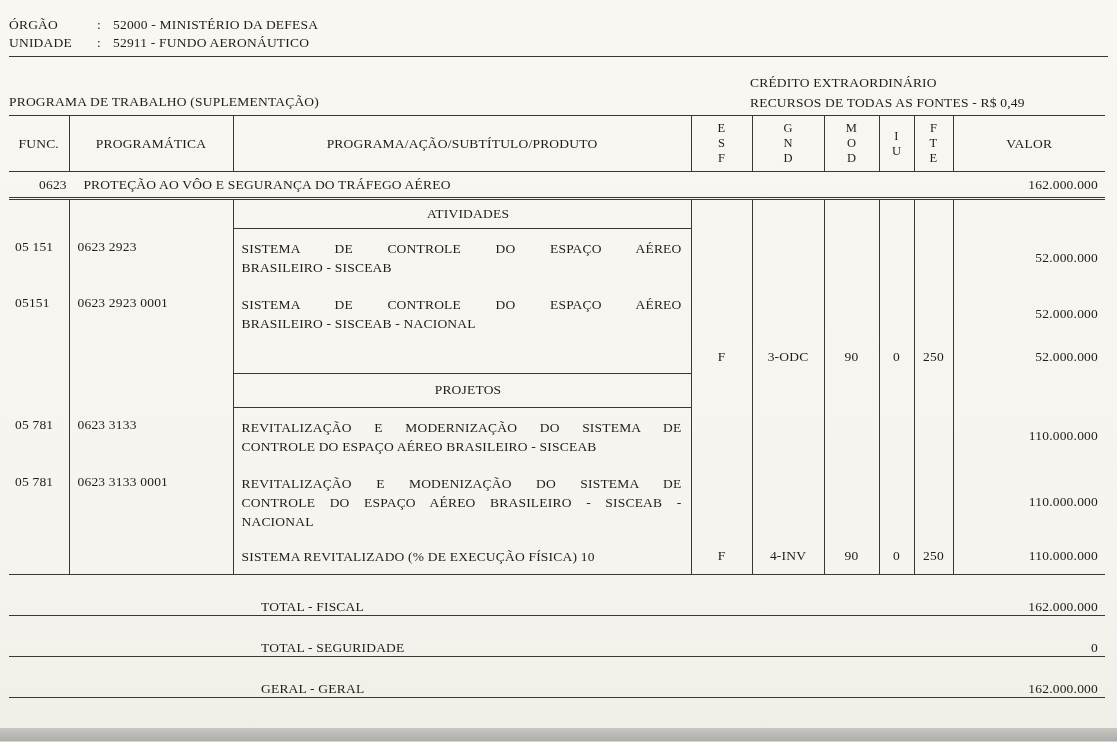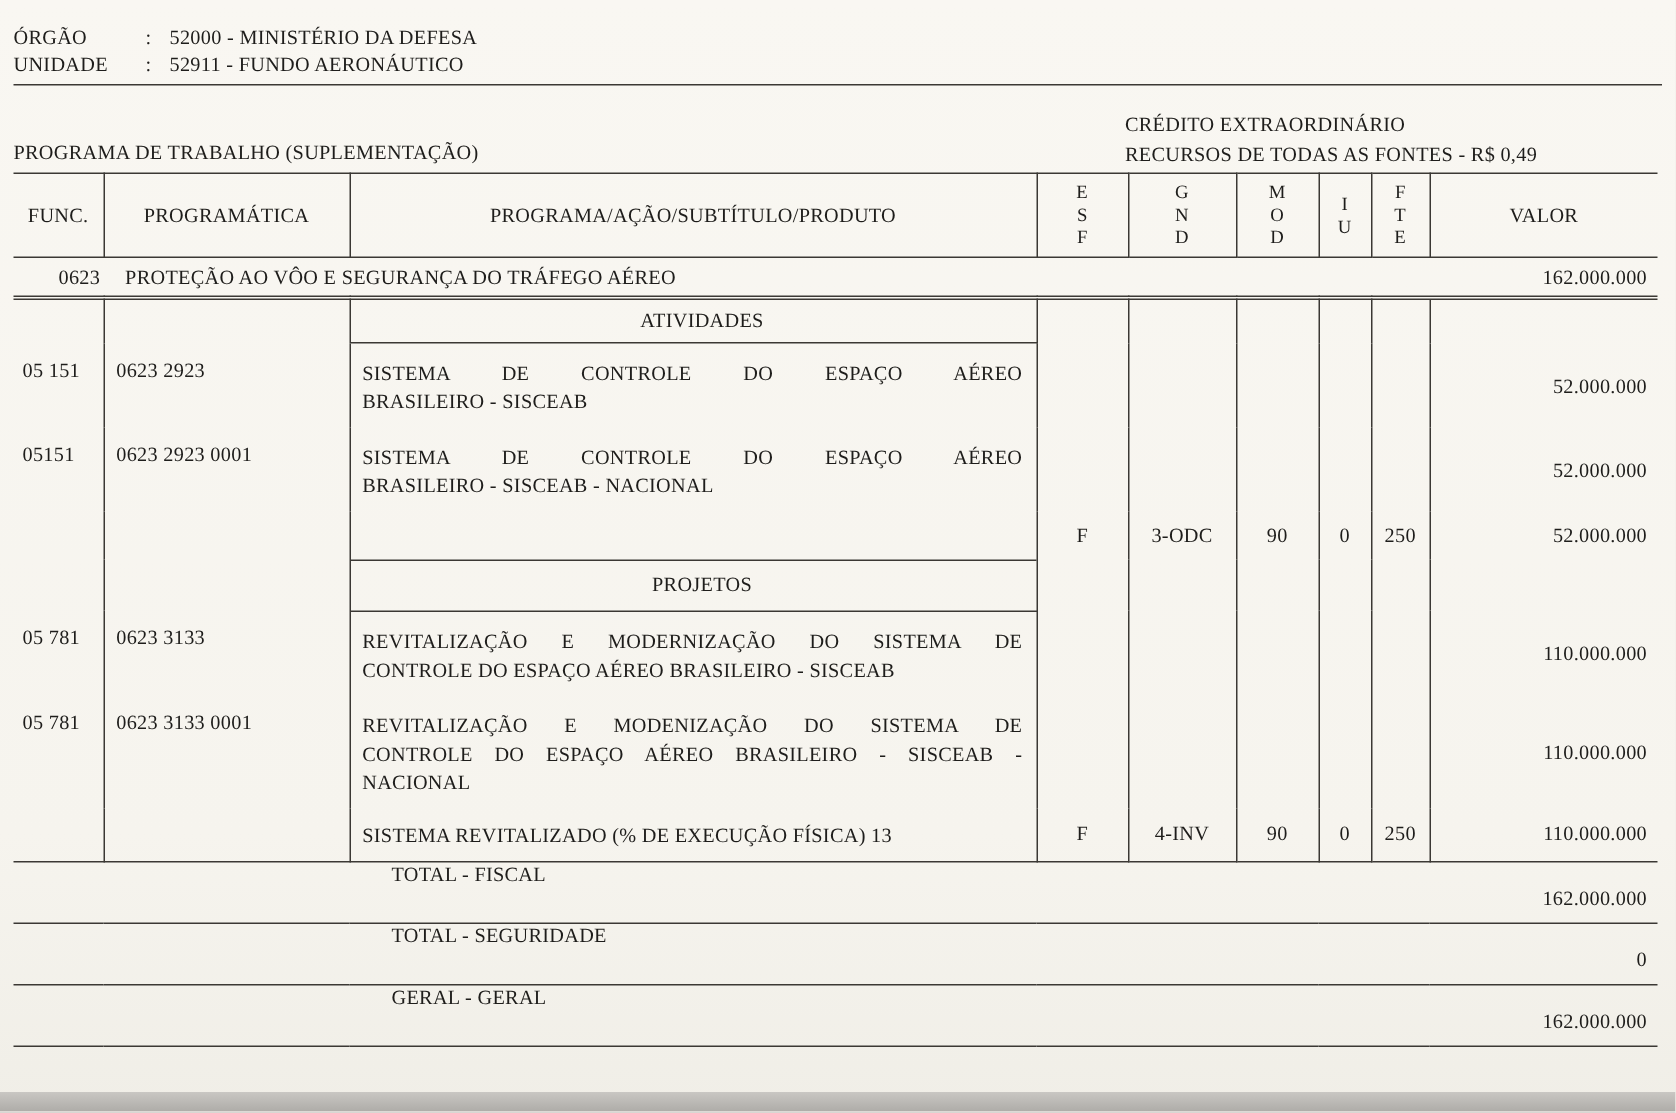--- a/index.html
+++ b/index.html
@@ -50,21 +50,21 @@
   td.func{padding-left:6px;}
   td.pcode{padding-left:8px;}
   td.ptext{padding-left:8px;padding-right:9px;line-height:19px;}
   .jline{text-align:justify;text-align-last:justify;}
   td.vmid{vertical-align:middle;padding-top:0;padding-bottom:0;}
   tr.codes td{height:32px;vertical-align:middle;}
   td.c{text-align:center;}
   tr.product td{height:36px;vertical-align:middle;border-bottom:1.5px solid var(--line);}
   tr.product td.ptext{padding-top:0;padding-bottom:0;}
   tr.total td{border-bottom:1.5px solid var(--line);}
-  .trow{display:flex;align-items:flex-start;height:40px;padding-left:252px;padding-right:7px;flex-direction:column;}
+  .trow{display:flex;align-items:flex-end;height:40px;padding-left:252px;padding-right:7px;}
   .tvalue{margin-left:auto;}
   .scan-bottom{position:absolute;left:0;right:0;bottom:0;height:13px;
     background:linear-gradient(180deg,#c9c7c3,var(--edge));}
 </style>
 </head>
 <body>
 
 <div class="page">
   <div class="inner">
 
@@ -236,21 +236,21 @@
         <td></td>
         <td></td>
         <td></td>
         <td></td>
         <td class="valor vmid">110.000.000</td>
       </tr>
 
       <tr class="product">
         <td></td>
         <td></td>
-        <td class="ptext">SISTEMA REVITALIZADO (% DE EXECUÇÃO FÍSICA) 13</td>
+        <td class="ptext">SISTEMA REVITALIZADO (% DE EXECUÇÃO FÍSICA) 10</td>
         <td class="c">F</td>
         <td class="c">4-INV</td>
         <td class="c">90</td>
         <td class="c">0</td>
         <td class="c">250</td>
         <td class="valor">110.000.000</td>
       </tr>
 
       <tr class="total">
         <td colspan="9">

